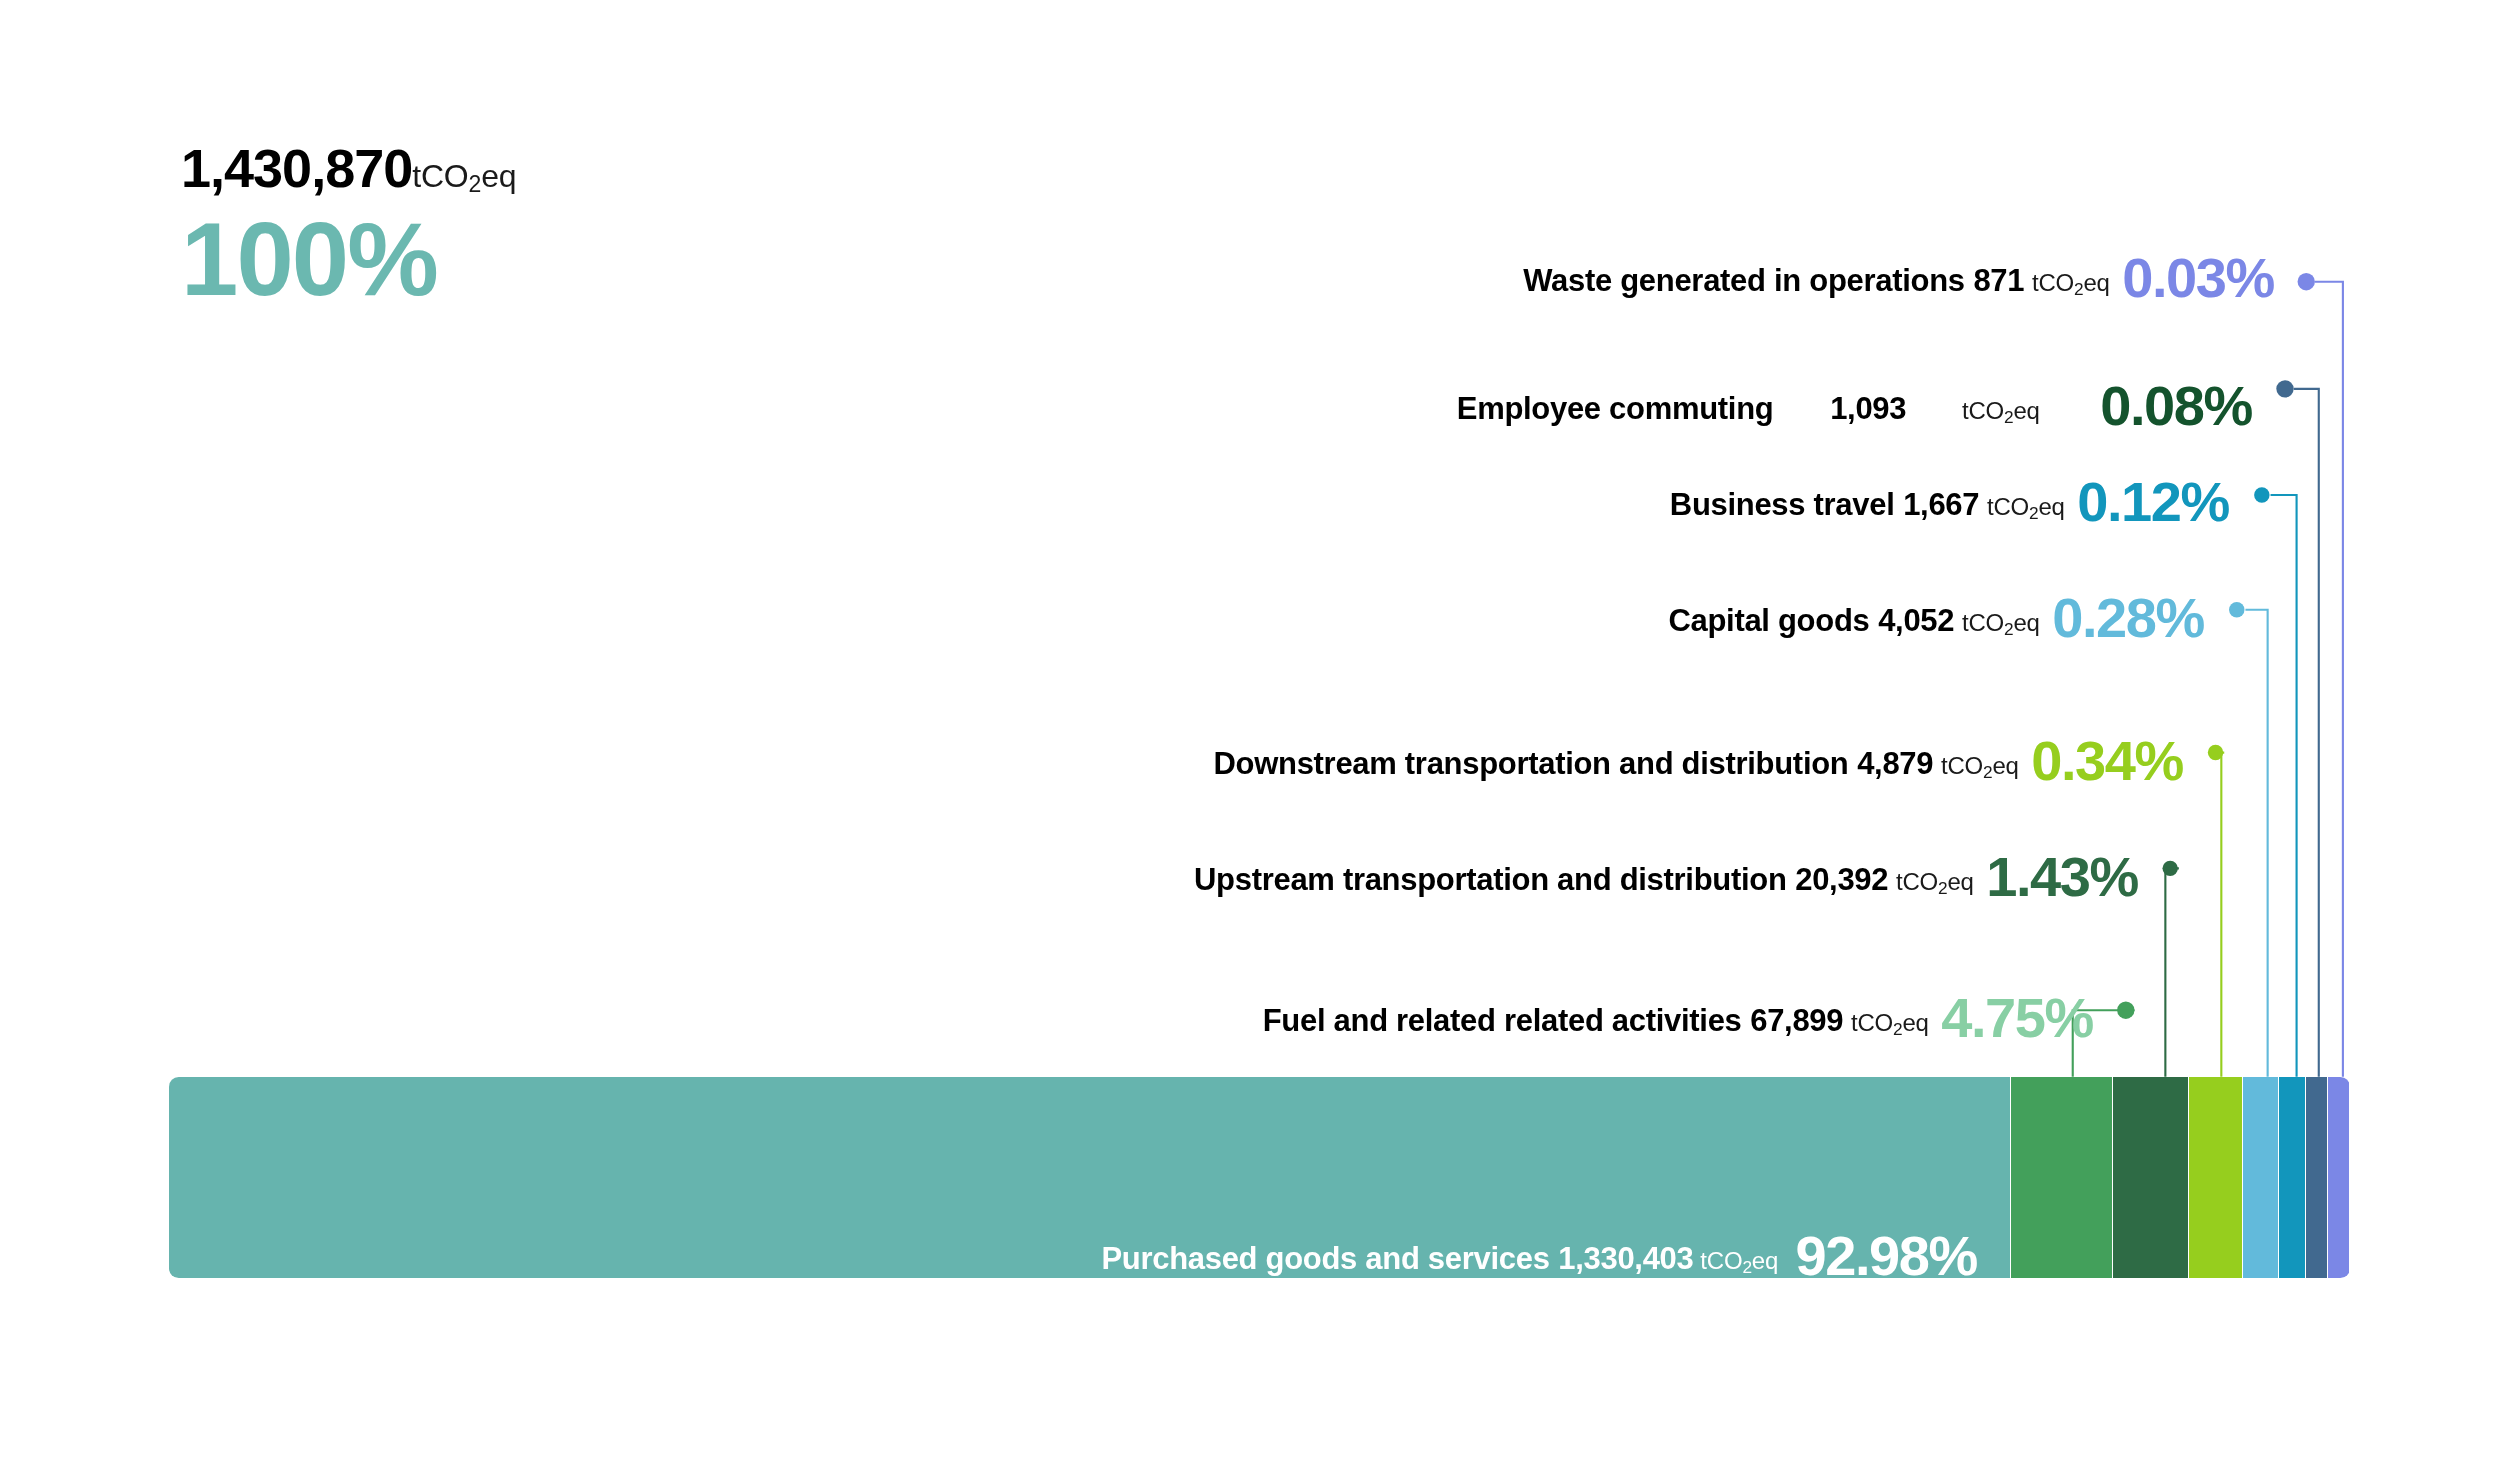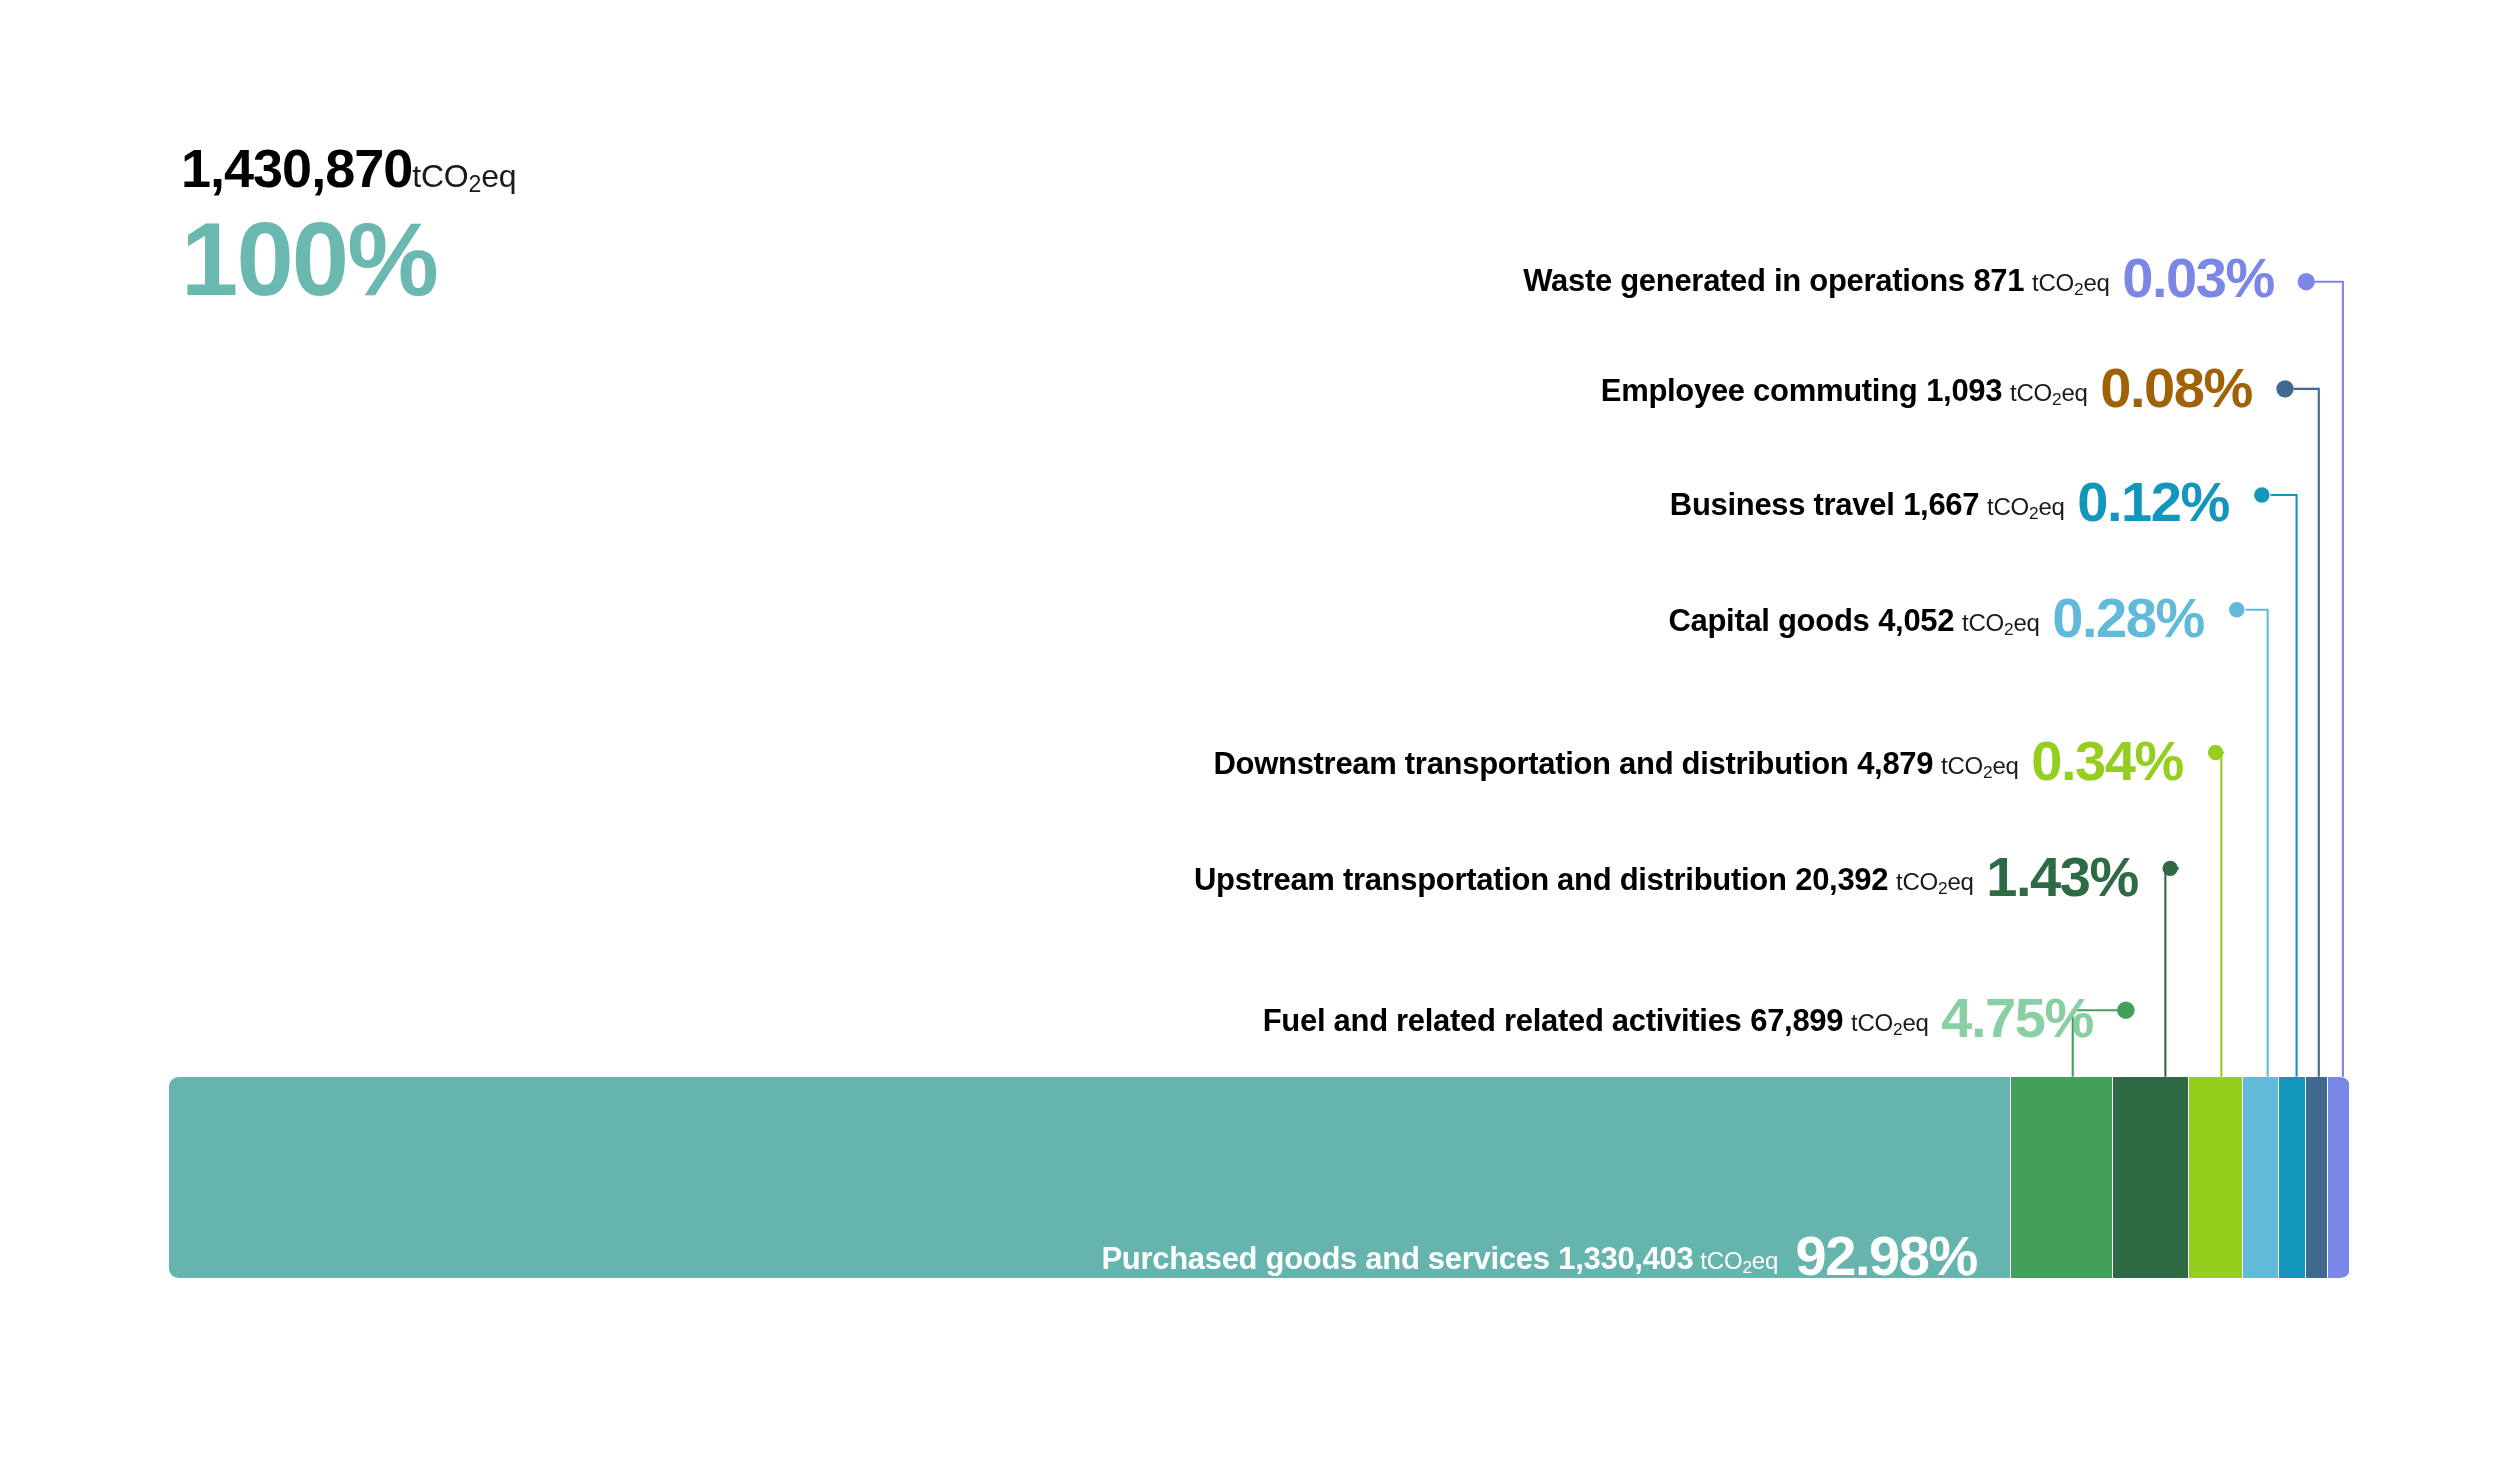--- a/index.html
+++ b/index.html
@@ -191,25 +191,25 @@
     <path d="M 2212 1047 L 2148 1047 L 2148 1116" fill="none" stroke="#43A05B" stroke-width="2.2"></path>
   </svg>
 
 <div id="callout-container">
     <div class="callout" style="right: 238px; top: 244px;">
       <span class="cat">Waste generated in operations</span>
       <span class="val">871</span>
       <span class="unit "><span>tCO</span><sub>2</sub><span>eq</span></span>
       <span class="pct" style="color: rgb(123, 135, 230);">0.03%</span>
     </div>
-    <div class="callout" style="right: 260px; top: 354px;">
+    <div class="callout" style="right: 260px; top: 372px; gap: 48px;">
       <span class="cat">Employee commuting</span>
       <span class="val">1,093</span>
       <span class="unit "><span>tCO</span><sub>2</sub><span>eq</span></span>
-      <span class="pct" style="color: #a16207;">0.08%</span>
+      <span class="pct" style="color: #14532d;">0.08%</span>
     </div>
     <div class="callout" style="right: 283px; top: 468px;">
       <span class="cat">Business travel</span>
       <span class="val">1,667</span>
       <span class="unit "><span>tCO</span><sub>2</sub><span>eq</span></span>
       <span class="pct" style="color: rgb(18, 150, 188);">0.12%</span>
     </div>
     <div class="callout" style="right: 308px; top: 584px; text-align: center;">
       <span class="cat">Capital goods</span>
       <span class="val">4,052</span>

